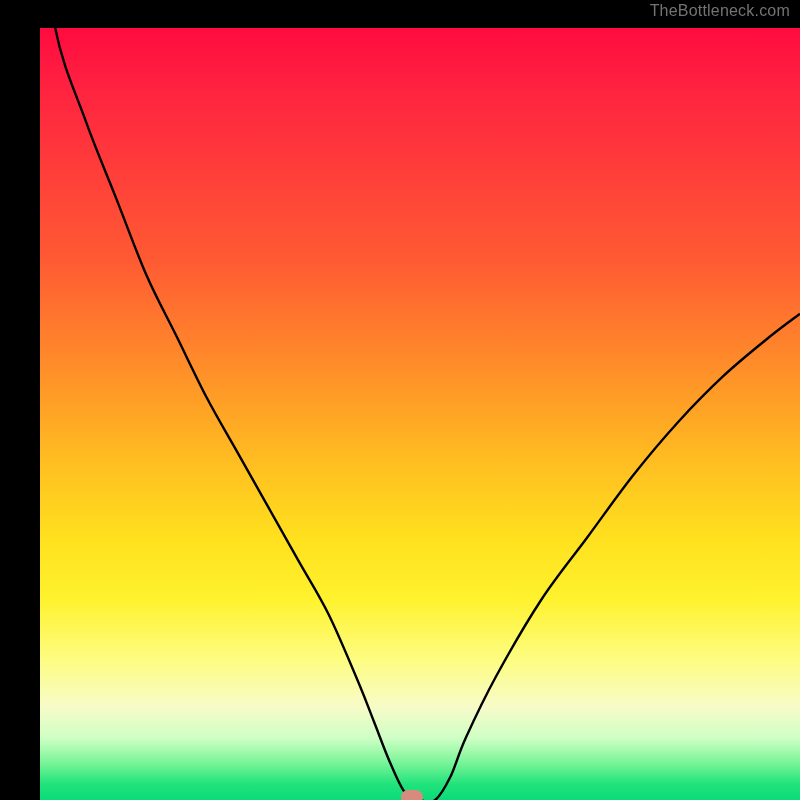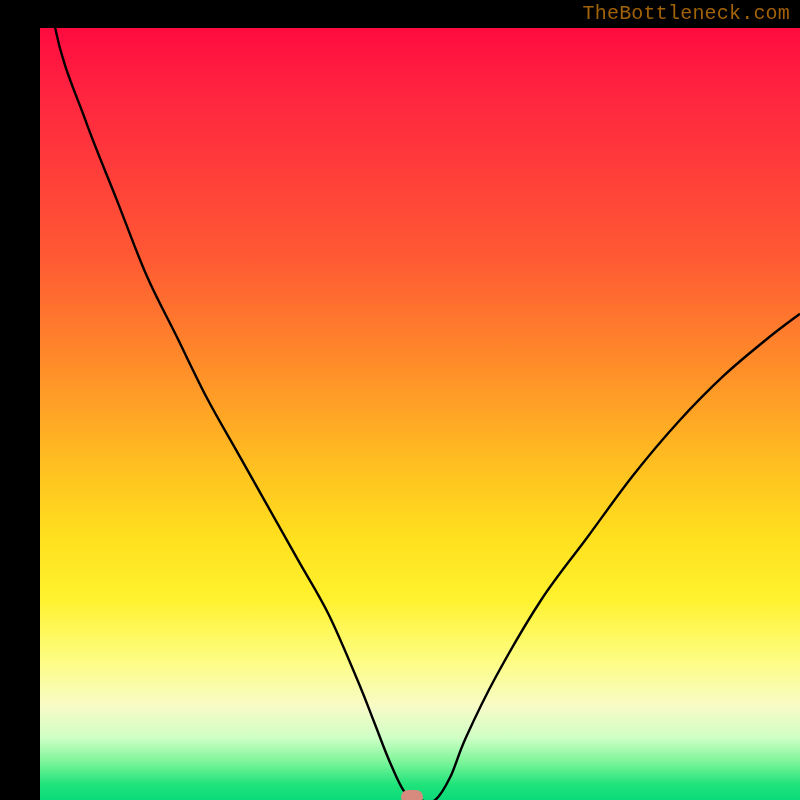--- a/index.html
+++ b/index.html
@@ -14,26 +14,25 @@
   .frame {
     position: relative;
     width: 800px;
     height: 800px;
     background: #000;
   }
   .watermark {
     position: absolute;
     top: 2px;
     right: 10px;
-    color: #a16207;
-    font-size: 20px;
+    color: #737373;
+    font-size: 16px;
     font-weight: 500;
     letter-spacing: 0.2px;
     z-index: 5;
-    font-family: Liberation Mono, monospace;
   }
   .plot-wrap {
     position: absolute;
     left: 40px;
     top: 28px;
     width: 760px;
     height: 772px;
     overflow: hidden;
   }
   .gradient-bg {

